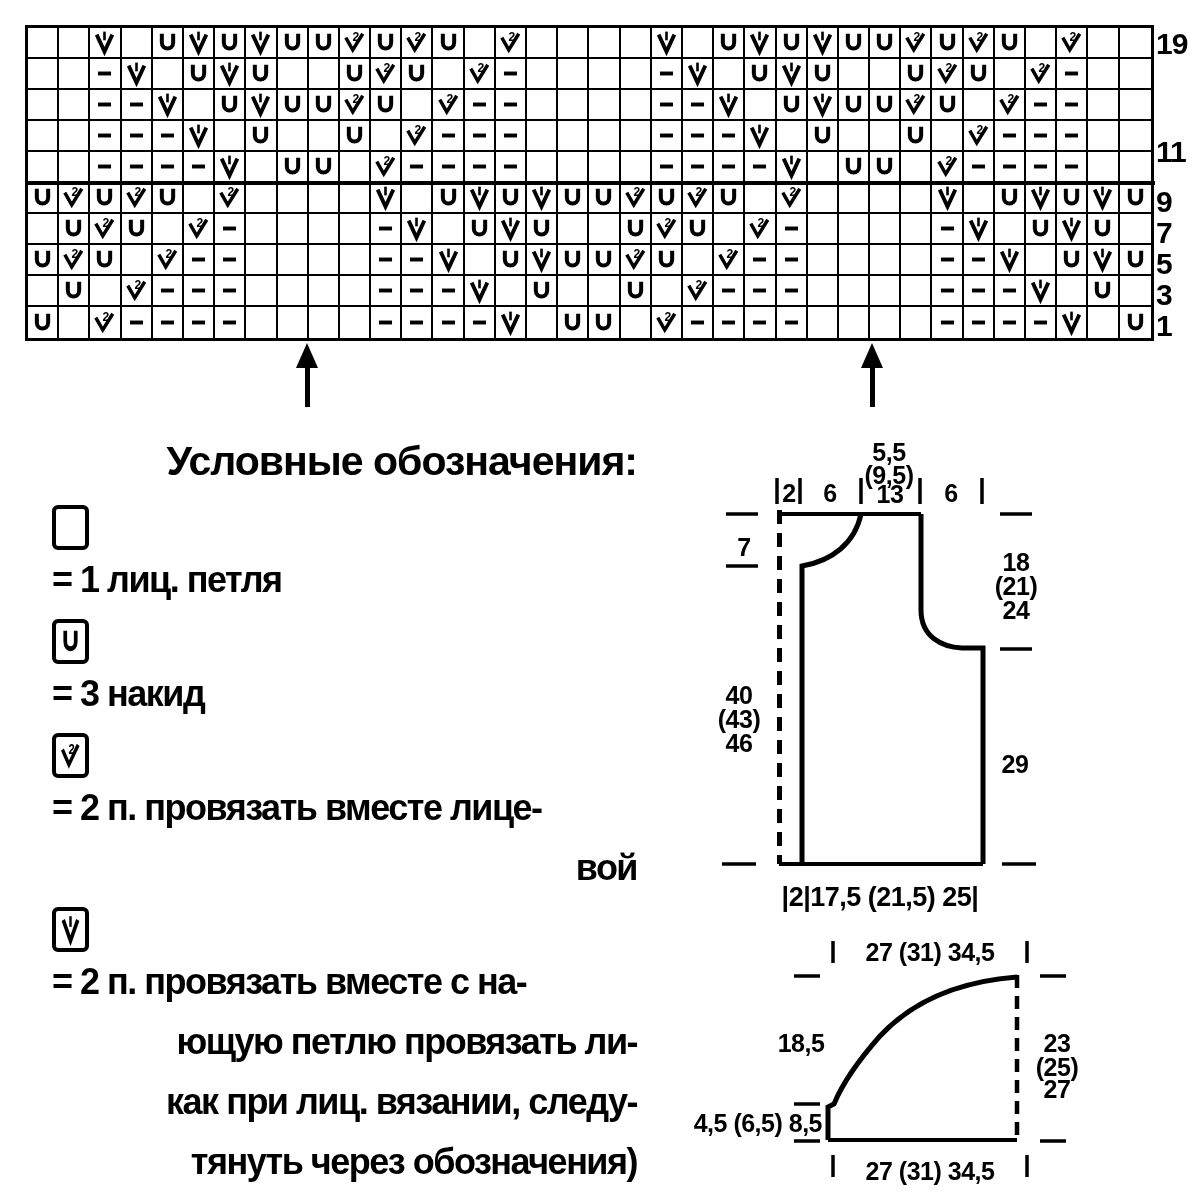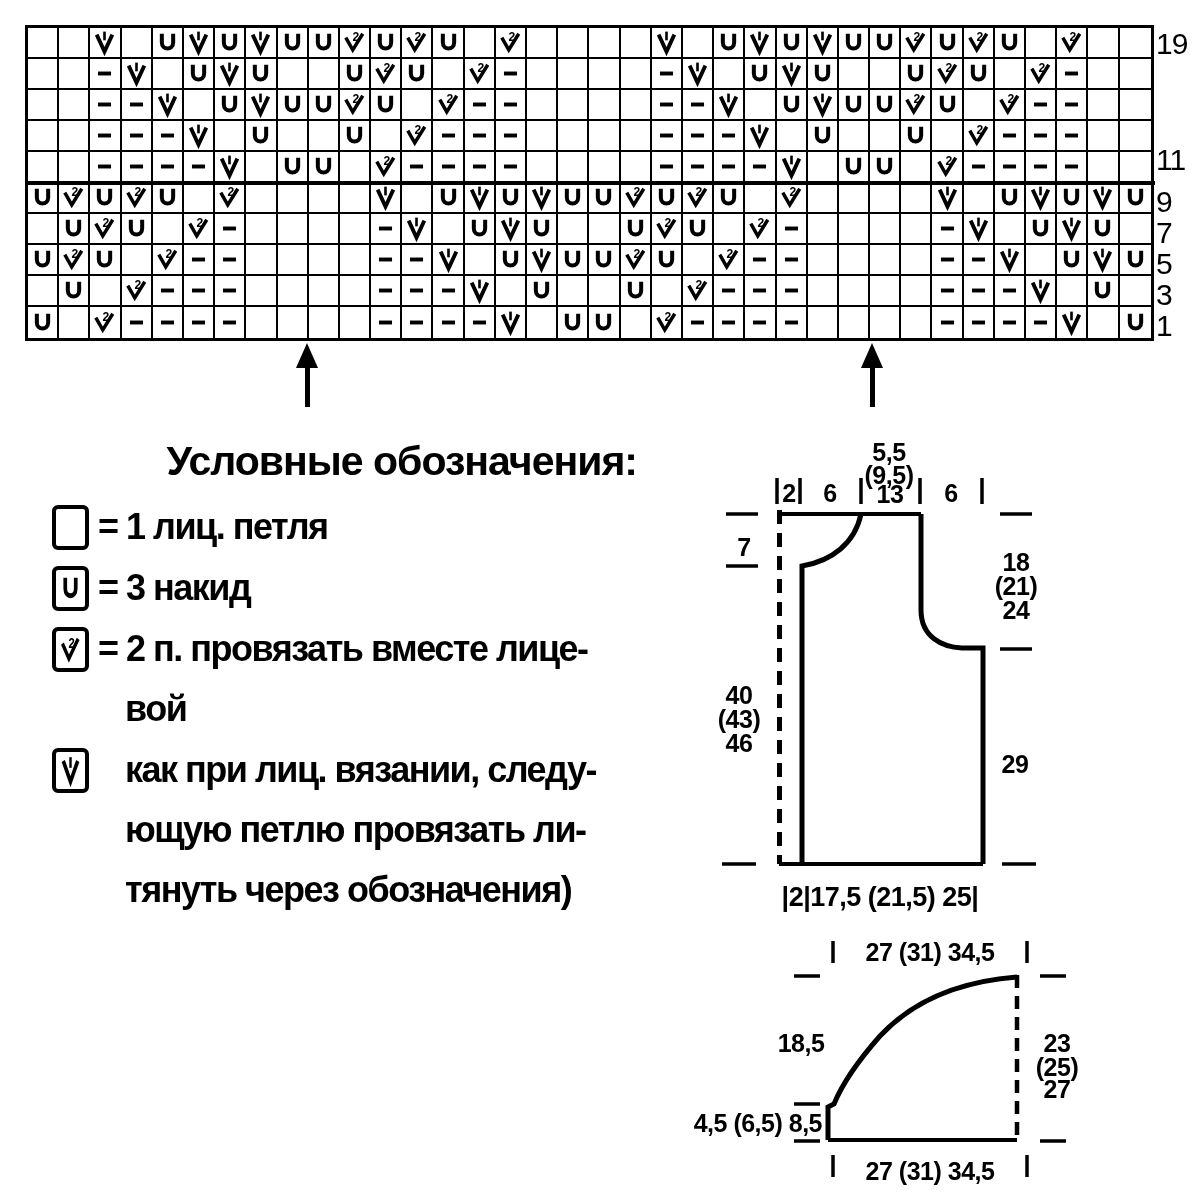--- a/index.html
+++ b/index.html
@@ -16,40 +16,40 @@
   .cell{
     box-sizing:border-box;border-right:2px solid #000;border-bottom:2px solid #000;
     display:flex;align-items:center;justify-content:center;background:#fff;
   }
   .cell.cl{border-right:none}
   .cell.rl{border-bottom:none}
   .sym{width:27px;height:27px;display:block;}
   .thickline{position:absolute;left:25px;top:181px;width:1130px;height:4px;background:#000;}
   .rownum{
     position:absolute;left:1156px;width:44px;height:31px;
-    font-weight:normal;font-size:30px;letter-spacing:-1px;
+    font-weight:bold;font-size:30px;letter-spacing:-1px;
     display:flex;align-items:center;
   }
   
   .arrow{position:absolute;top:343px;width:24px;display:flex;flex-direction:column;align-items:center;}
   .arrow .head{width:0;height:0;border-left:11px solid transparent;border-right:11px solid transparent;border-bottom:25px solid #000;}
   .arrow .stem{width:5px;height:40px;background:#000;margin-top:-1px;}
   #arrow-left{left:295px;}
   #arrow-right{left:860px;}
   
   .legend{position:absolute;left:52px;top:438px;width:585px;}
   .legend-title{font-size:41px;font-weight:bold;letter-spacing:-1px;margin-bottom:12px;text-align:right;}
-  .legend-item{display:flex;margin-bottom:1px;}
+  .legend-item{display:flex;margin-bottom:1px;flex-direction:column;}
   .sym-box{
     flex:0 0 auto;width:37px;height:45px;border:4px solid #000;border-radius:6px;
     margin:8px 9px 0 0;display:flex;align-items:center;justify-content:center;box-sizing:border-box;
   }
   .sym-box .sym{width:25px;height:33px;}
   .item-lines{font-size:36px;font-weight:bold;letter-spacing:-1.5px;line-height:60px;white-space:nowrap;}
-  .item-lines .cont{padding-left:27px;}
+  .item-lines .cont{padding-left:27px;text-align:right;}
   
   .sch{position:absolute;}
   .sch text{font-family:"Liberation Sans","DejaVu Sans",sans-serif;font-weight:bold;fill:#000;}
   .t25{font-size:25px;letter-spacing:-0.5px;}
   .t27{font-size:27px;letter-spacing:-0.5px;}
 </style>
 </head>
 <body>
 
 <div class="chart" id="chart-grid">
@@ -1378,21 +1378,21 @@
     <div class="cell rl"></div>
     <div class="cell cl rl">
       <svg viewBox="0 0 31 31" class="sym" preserveAspectRatio="none">
         <path d="M9 5.5 L9 15.5 C9 24.5 22 24.5 22 15.5 L22 5.5" fill="none" stroke="#000" stroke-width="4.6"></path>
       </svg>
     </div>
   </div>
 <div class="thickline"></div>
 <div id="rownums">
     <div class="rownum" style="top: 28px;">19</div>
-    <div class="rownum" style="top: 144px;">11</div>
+    <div class="rownum" style="top: 136px;">11</div>
     <div class="rownum" style="top: 186px;">9</div>
     <div class="rownum" style="top: 217px;">7</div>
     <div class="rownum" style="top: 248px;">5</div>
     <div class="rownum" style="top: 279px;">3</div>
     <div class="rownum" style="top: 310px;">1</div>
   </div>
 
 <div class="arrow" id="arrow-left">
   <div class="head"></div>
   <div class="stem"></div>
@@ -1434,22 +1434,23 @@
         </div>
       </div>
       <div class="legend-item">
         <div class="sym-box">
           <svg viewBox="0 0 31 31" class="sym" preserveAspectRatio="none">
             <line x1="15.5" y1="3" x2="15.5" y2="13" stroke="#000" stroke-width="3"></line>
             <path d="M6.5 6.5 L15.5 26 L24.5 6.5" fill="none" stroke="#000" stroke-width="4.4"></path>
           </svg>
         </div>
         <div class="item-lines">
+          <div>= 2 п. провязать вместе с на-</div>
+          <div class="cont">ющую петлю провязать ли-</div>
           <div class="cont">как при лиц. вязании, следу-</div>
-          <div class="cont">ющую петлю провязать ли-</div>
           <div class="cont">тянуть через обозначения)</div>
         </div>
       </div>
     </div>
 </div>
 
 <svg class="sch" style="left:690px;top:433px;" width="390" height="485" viewBox="690 433 390 485">
 
   <line x1="779.5" y1="510" x2="779.5" y2="864" stroke="#000" stroke-width="5" stroke-dasharray="14 9"></line>
 

